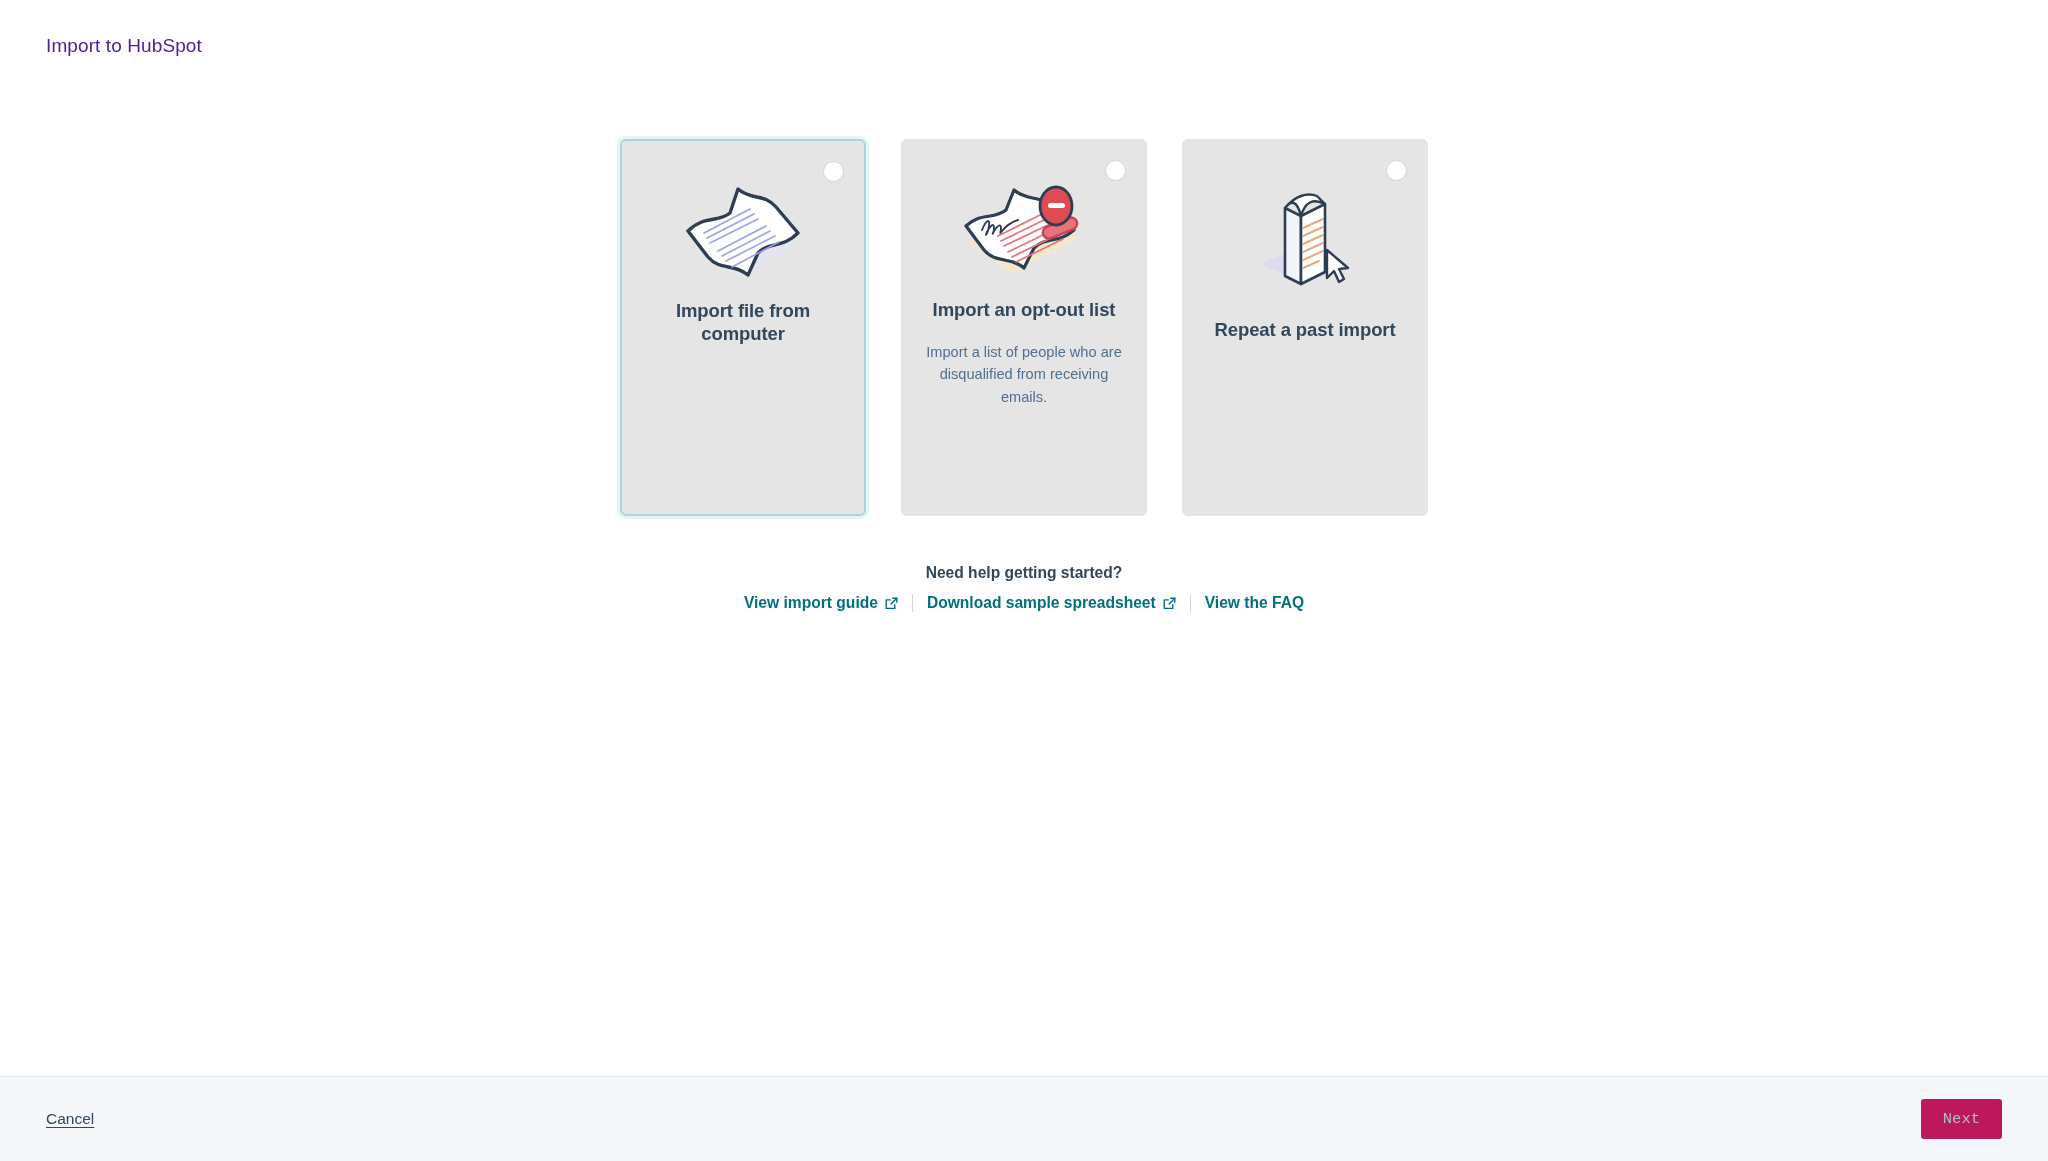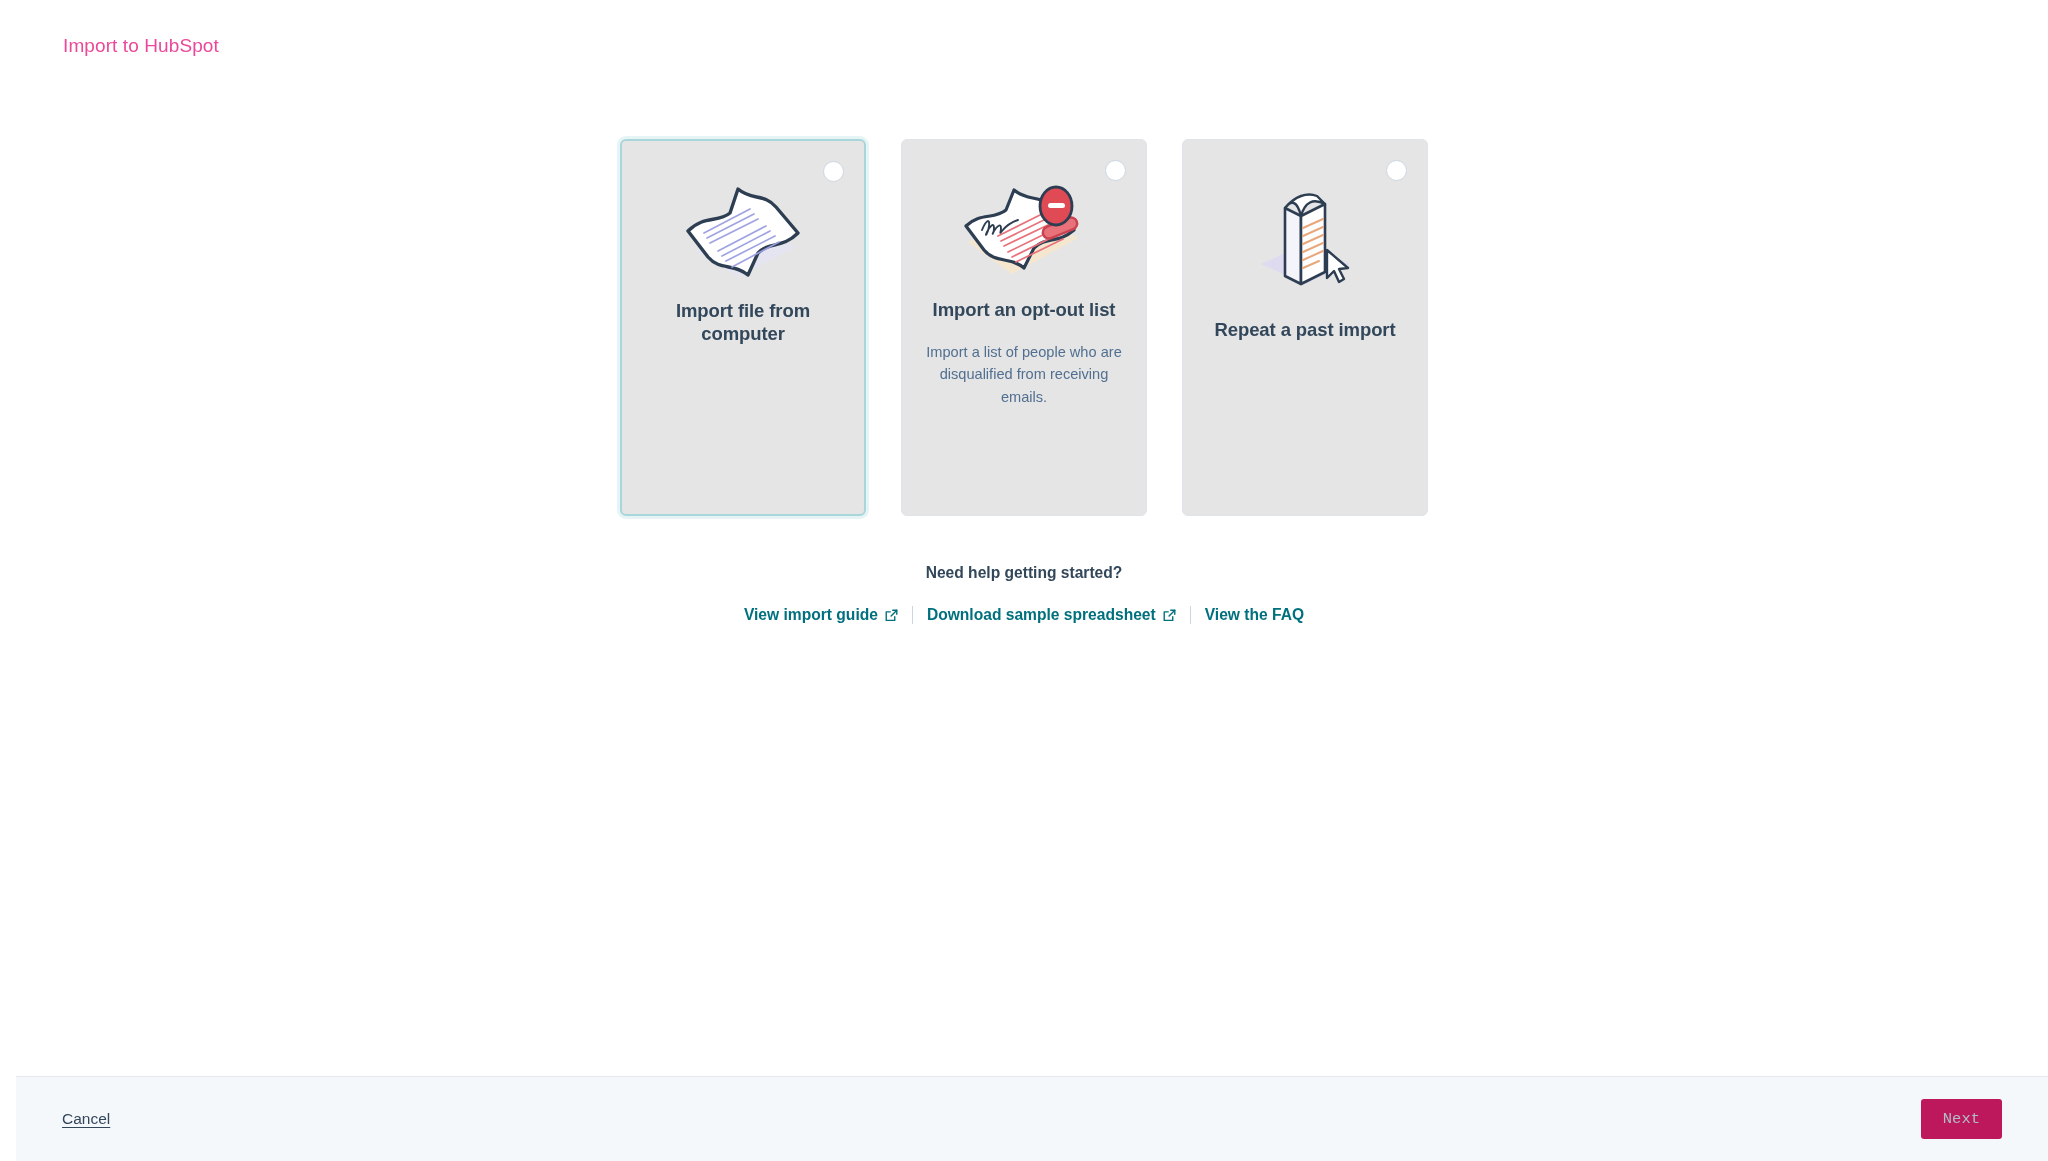--- a/index.html
+++ b/index.html
@@ -20,24 +20,24 @@
 
   
   .topbar {
     position: absolute;
     top: 0; left: 0; right: 0;
     height: 92px;
     display: flex;
     align-items: center;
   }
   .topbar-title {
-    margin-left: 63px;
+    margin-left: 46px;
     font-size: 19px;
     font-weight: 400;
-    color: #ec4899;
+    color: #4c1d95;
     letter-spacing: .1px;
   }
 
   
   .content {
     position: absolute;
     top: 92px; left: 0; right: 0; bottom: 85px;
     display: flex;
     flex-direction: column;
     align-items: center;
@@ -128,21 +128,21 @@
     display: flex;
     flex-direction: column;
     align-items: center;
   }
   .help-title {
     font-size: 15.6px;
     font-weight: 700;
     color: #33475b;
   }
   .help-links {
-    margin-top: 24px;
+    margin-top: 12px;
     display: flex;
     align-items: center;
     gap: 0;
     font-size: 15.6px;
     font-weight: 700;
     text-align: right;
   }
   .help-link {
     color: #00707e;
     text-decoration: none;
@@ -155,21 +155,21 @@
   .help-sep {
     width: 1px;
     height: 18px;
     background: #cbd6e2;
   }
   .ext-icon { display: inline-block; line-height: 0; }
 
   
   .footer {
     position: absolute;
-    left: 16px; right: 0; bottom: 0;
+    left: 0; right: 0; bottom: 0;
     height: 85px;
     background: #f5f8fa;
     border-top: 1px solid #e5e9ef;
     display: flex;
     align-items: center;
     justify-content: space-between;
     padding: 0 46px;
   }
   .cancel-link {
     font-size: 15.5px;

